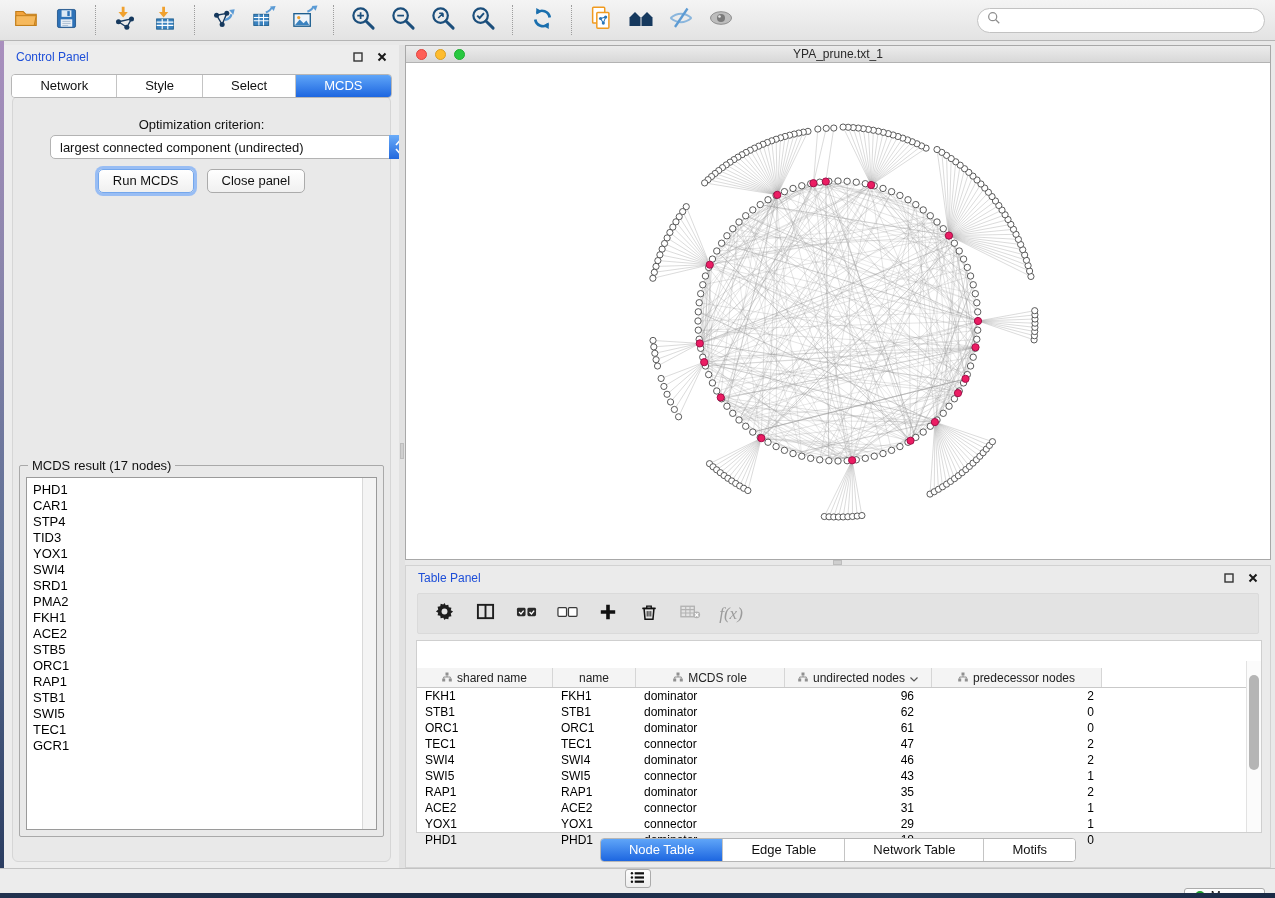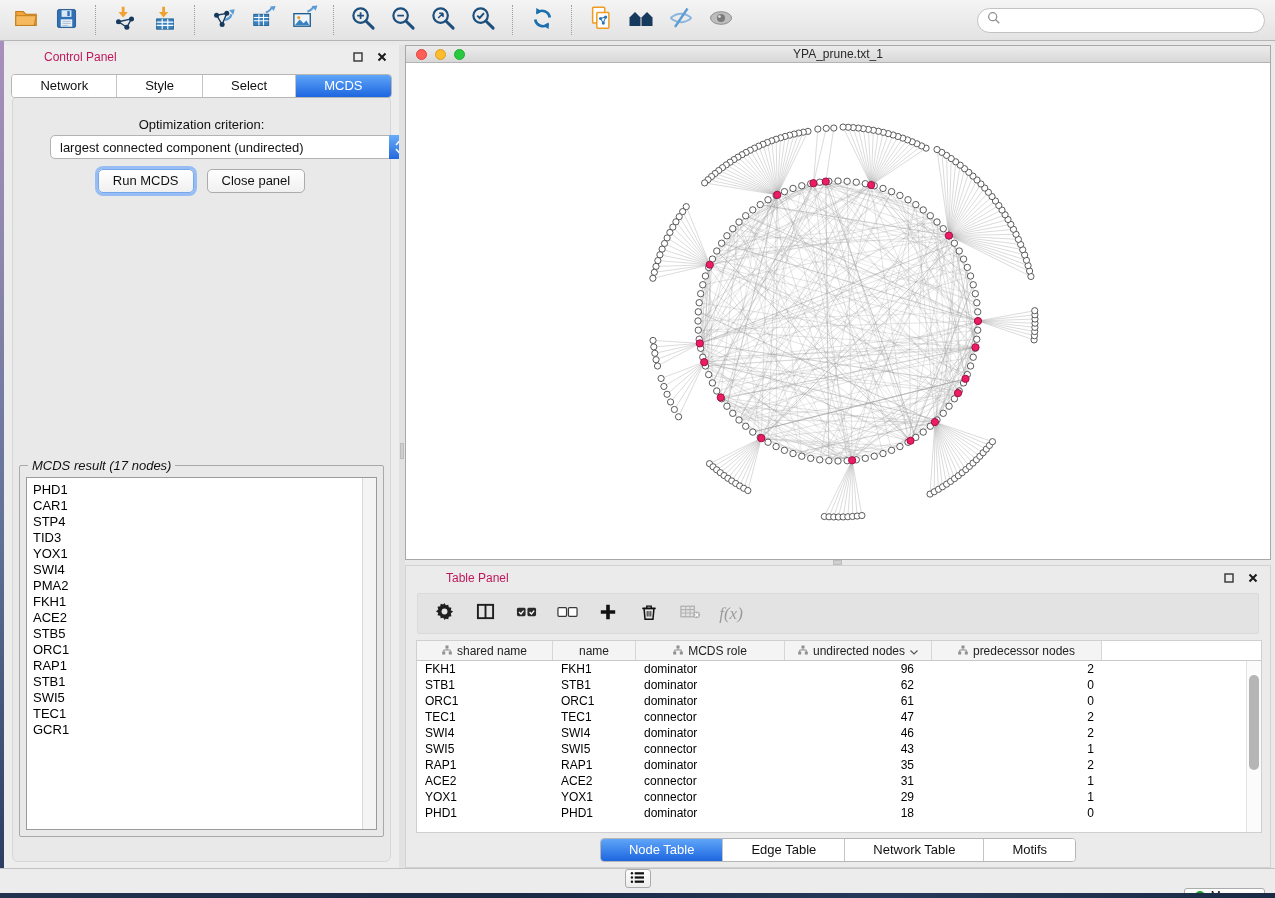--- a/index.html
+++ b/index.html
@@ -19,21 +19,21 @@
   
   .chrome { position:absolute; left:0; top:41px; width:1275px; height:827px; background:#e9e9e9; }
   .left-sliver { position:absolute; left:0; top:41px; width:4px; height:852px;
     background:linear-gradient(#a98fbe 0%, #8d86ad 25%, #5d6f94 60%, #27395d 100%); z-index:4;}
   .wallpaper-bottom { position:absolute; left:0; top:893px; width:1275px; height:5px;
     background:linear-gradient(90deg,#22324f,#1a2944 40%,#253a5a 70%,#1a2a45); z-index:6;}
 
   
   .control-panel { position:absolute; left:4px; top:45px; width:395px; height:823px; background:#ededed; }
   .panel-header { height:23px; display:flex; align-items:center; padding:0 12px; }
-  .panel-title { font-size:12px; color:#be185d;margin-left:28px; }
+  .panel-title { font-size:12px; color:#1d4ed8; }
   .panel-header .win-icons { margin-left:auto; display:flex; gap:14px; align-items:center; }
 
   .cp-tabs { position:absolute; left:0; top:29px; width:100%; display:flex; justify-content:center; z-index:2;}
   .seg { display:flex; border:1px solid #b6b6b6; border-radius:4px; background:#fff; overflow:hidden; }
   .seg .seg-btn { padding:3px 28px; font-size:13px; color:#111; background:#fff; border-right:1px solid #c4c4c4; line-height:16px;}
   .seg .seg-btn:last-child { border-right:none; }
   .seg .seg-btn.sel { background:linear-gradient(#5fa5f8,#1d66e0); color:#fff; }
 
   .cp-body { position:absolute; left:8px; top:51px; width:379px; height:766px;
     background:#e9e9e9; border:1px solid #d6d6d6; border-radius:6px; }
@@ -44,21 +44,21 @@
   .dd-stepper { width:21px; height:24px; margin:-1px -1px 0 0; border-radius:0 5px 5px 0;
     background:linear-gradient(#6aacf9,#2268dd); display:flex; flex-direction:column; align-items:center; justify-content:center; gap:2px;}
   .dd-stepper svg { display:block; }
   .cp-buttons { position:absolute; top:72px; width:100%; display:flex; justify-content:center; gap:13px; }
   .mac-btn { font-size:13px; color:#111; background:linear-gradient(#ffffff,#f0f0f0);
     border:1px solid #ababab; border-radius:5px; padding:3px 14px; line-height:16px;}
   .mac-btn.focused { box-shadow:0 0 0 3px rgba(86,153,254,.55); border-color:#74a7ec; }
 
   .group-box { position:absolute; left:6px; top:368px; width:365px; height:372px;
     border:1px solid #a9a9a9; border-radius:2px; }
-  .group-legend { position:absolute; top:-8px; left:8px; background:#e9e9e9; padding:0 4px; font-size:13px; color:#111;font-style:italic;}
+  .group-legend { position:absolute; top:-8px; left:8px; background:#e9e9e9; padding:0 4px; font-size:13px; color:#111;}
   .listbox { position:absolute; left:6px; top:11px; right:6px; bottom:6px; background:#fff;
     border:1px solid #9a9a9a; overflow:hidden; }
   .list-scroll { position:absolute; top:0; right:0; bottom:0; width:14px; background:#f4f4f4; border-left:1px solid #d9d9d9; }
   .list-items { position:absolute; left:0; top:4px; right:15px; }
   .list-item { font-size:13px; line-height:16px; padding-left:6px; color:#000; }
 
   
   .v-splitter { position:absolute; left:399px; top:45px; width:6px; height:823px; background:#e2e2e2; }
   .v-splitter .grip { position:absolute; left:1px; top:398px; width:4px; height:16px; background:#cfcfcf; border:1px solid #bdbdbd; }
   .h-splitter { position:absolute; left:0; top:515px; width:870px; height:5px; background:#e9e9e9; }
@@ -301,20 +301,21 @@
       <div class="group-box">
         <span class="group-legend">MCDS result (17 nodes)</span>
         <div class="listbox">
           <div class="list-items">
               <div class="list-item">PHD1</div>
               <div class="list-item">CAR1</div>
               <div class="list-item">STP4</div>
               <div class="list-item">TID3</div>
               <div class="list-item">YOX1</div>
               <div class="list-item">SWI4</div>
+              <div class="list-item">SRD1</div>
               <div class="list-item">PMA2</div>
               <div class="list-item">FKH1</div>
               <div class="list-item">ACE2</div>
               <div class="list-item">STB5</div>
               <div class="list-item">ORC1</div>
               <div class="list-item">RAP1</div>
               <div class="list-item">STB1</div>
               <div class="list-item">SWI5</div>
               <div class="list-item">TEC1</div>
               <div class="list-item">GCR1</div>
@@ -1165,21 +1166,21 @@
                 <circle cx="17.5" cy="11" r="3.6" fill="#b2b2b2"></circle>
                 <path d="M15.8 9.3l3.4 3.4M19.2 9.3l-3.4 3.4" stroke="#fff" stroke-width="1.2"></path>
               </svg></span>
           </span>
         <span class="tp-tool">
             <span class="fx">f(x)</span>
           </span>
       </div>
 
       <div class="table-wrap">
-        <div class="tbl-header" id="tbl-header" style="grid-template-columns: 136px 83px 149px 147px 170px 1fr;">
+        <div class="tbl-header" id="tbl-header" style="grid-template-columns: 136px 83px 149px 147px 170px 1fr; margin-top: 27px;">
             <div class="th-cell">
               <span><svg width="10" height="10" viewBox="0 0 10 10">
                   <rect x="3.5" y="0.5" width="3" height="3" fill="#8f8f8f"></rect>
                   <rect x="0.2" y="6.5" width="3" height="3" fill="#8f8f8f"></rect>
                   <rect x="6.8" y="6.5" width="3" height="3" fill="#8f8f8f"></rect>
                   <path d="M5 3.5v1.5M1.7 6.5V5h6.6v1.5" stroke="#8f8f8f" fill="none"></path>
                 </svg></span>
               <span>shared name</span>
             </div>
             <div class="th-cell">

